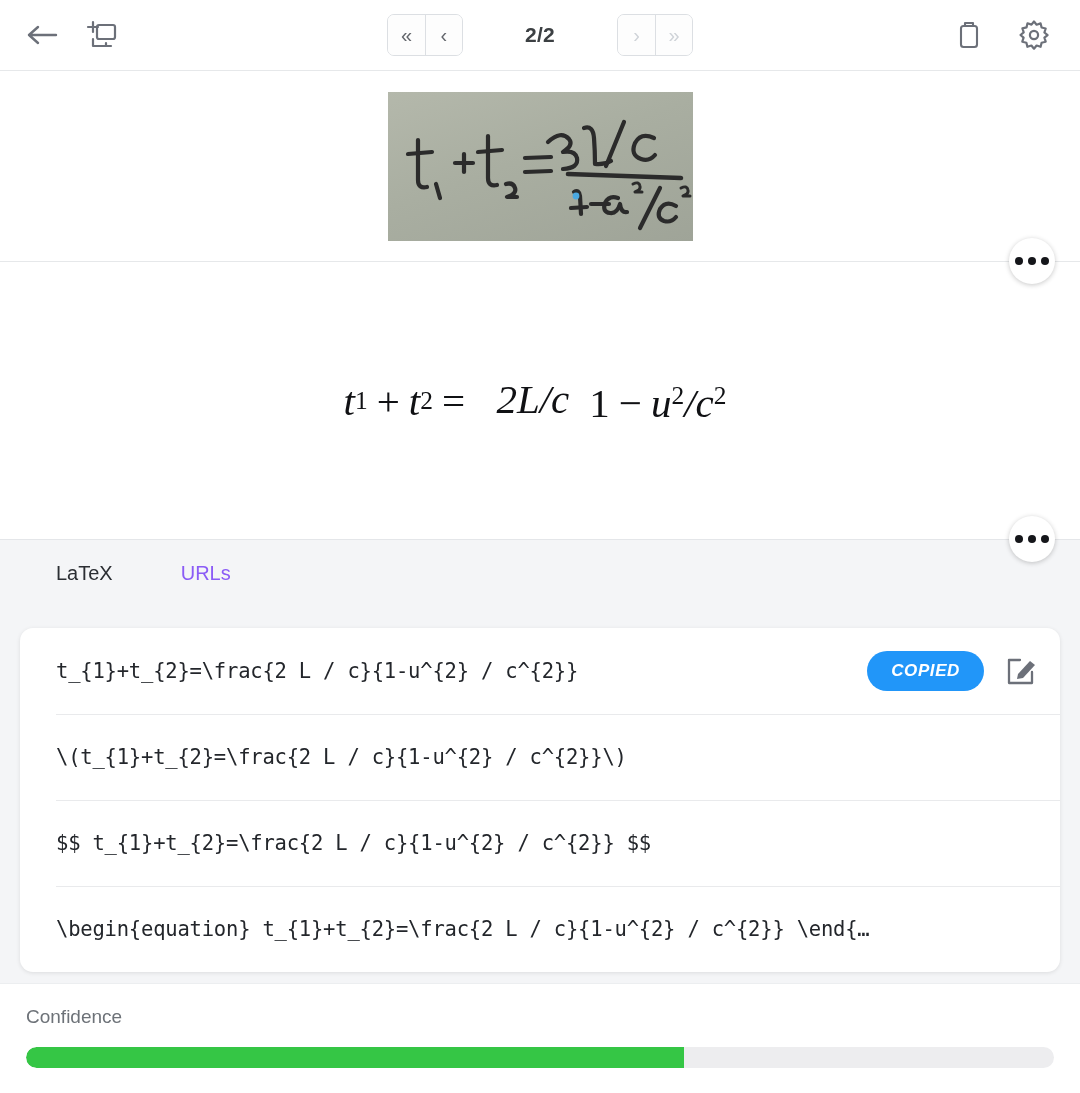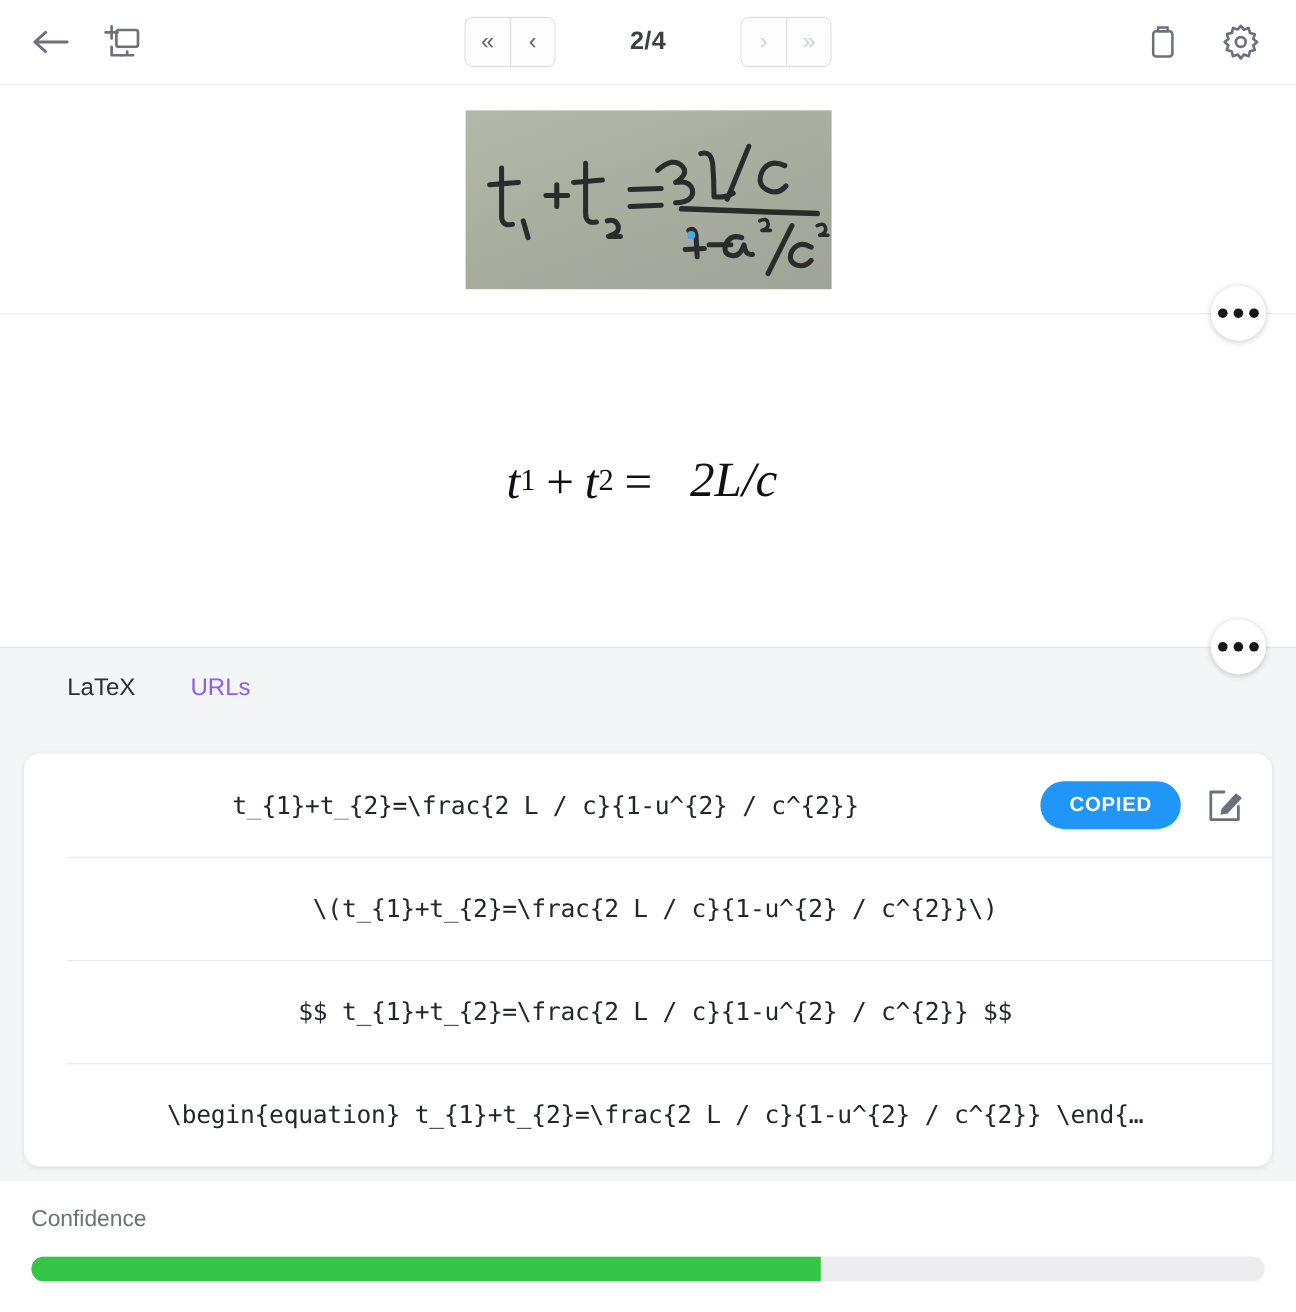--- a/index.html
+++ b/index.html
@@ -109,54 +109,53 @@
   .frac .den { padding: 5px 10px 0 10px; }
   .frac .bar { width: 100%; height: 2px; background: #101114; }
 
   
   .latex-panel {
     background: #f4f5f7;
     border-top: 1px solid #e4e6e9;
     height: 452px;
     position: relative;
   }
-  .tabs { display: flex; align-items: flex-end; gap: 46px; padding: 22px 0 0 56px; }
+  .tabs { display: flex; align-items: flex-end; gap: 68px; padding: 22px 0 0 56px; }
   .tab { font-size: 20px; cursor: pointer; }
   .tab.active { color: #2b2e33; }
   .tab.inactive { color: #8b5cf6; }
 
   .card {
     position: absolute;
     left: 20px; right: 20px; top: 88px;
     background: #fff;
     border-radius: 13px;
     box-shadow: 0 1px 4px rgba(0,0,0,.10);
     overflow: hidden;
-    text-align: center;
   }
   .row {
     position: relative;
     height: 86px;
     display: flex; align-items: center;
     padding: 0 24px 0 36px;
   }
   .row + .row::before {
     content: ""; position: absolute; left: 36px; right: 0; top: 0;
     height: 1px; background: #e9eaec;
   }
   .code {
     font-family: "DejaVu Sans Mono", "Liberation Mono", monospace;
     font-size: 20.5px;
     color: #23262b;
     white-space: nowrap;
     overflow: hidden;
     flex: 1;
     letter-spacing: -0.2px;
   }
-  .row-actions { display: flex; align-items: center; gap: 22px; margin-left: 14px; }
+  .row-actions { display: flex; align-items: center; gap: 22px; margin-left: 14px; font-style: italic; }
   .copied-btn {
     background: #2196f9;
     color: #fff;
     font-size: 17px; font-weight: 700; letter-spacing: .6px;
     border-radius: 20px;
     padding: 10px 24px;
     cursor: pointer;
     user-select: none;
   }
   .edit-icon { cursor: pointer; display: flex; }
@@ -199,21 +198,21 @@
           <path d="M7 20v7h8" stroke="#6C7079" stroke-width="2.2" stroke-linecap="round" stroke-linejoin="round"></path>
         </svg>
       </div>
     </div>
 
     <div class="tb-center">
       <div class="nav-group left">
         <div class="nav-btn enabled">«</div>
         <div class="nav-btn enabled">‹</div>
       </div>
-      <div class="page-indicator">2/4</div>
+      <div class="page-indicator">2/2</div>
       <div class="nav-group right">
         <div class="nav-btn disabled">›</div>
         <div class="nav-btn disabled">»</div>
       </div>
     </div>
 
     <div class="tb-right">
       <div class="icon-btn">
         <svg width="30" height="32" viewBox="0 0 30 32" fill="none">
           <path d="M11 4h8v3h-8z" stroke="#6C7079" stroke-width="2.1" stroke-linejoin="round"></path>
@@ -269,20 +268,21 @@
     <div class="eqn">
       <span class="mi">t</span>
         <span class="sub">1</span>
       <span class="op">+</span>
       <span class="mi">t</span>
         <span class="sub">2</span>
       <span class="op">=</span>
       <span class="frac">
         <span class="num mi">2L/c</span>
         <span class="bar"></span>
+        <span class="den"><span>1</span><span class="op">−</span><span class="mi">u</span><span class="sup">2</span><span class="mi">/</span><span class="mi">c</span><span class="sup">2</span></span>
       </span>
     </div>
     <div class="dots-btn" style="right:25px; bottom:-23px;">
       <i></i>
       <i></i>
       <i></i>
     </div>
   </div>
 
   <div class="latex-panel">

